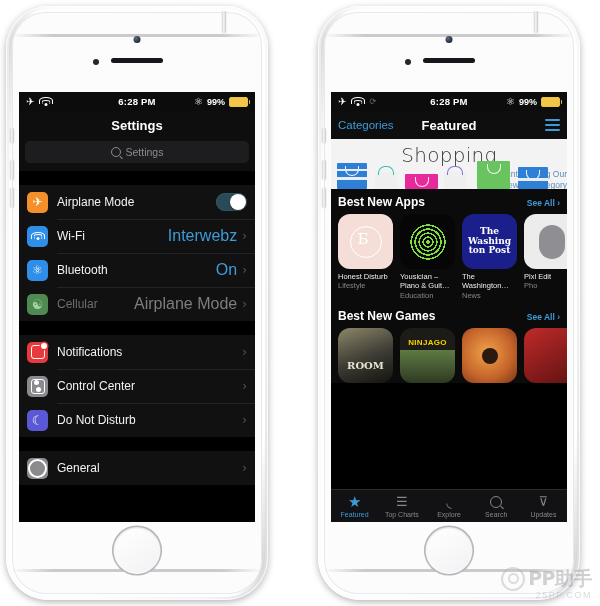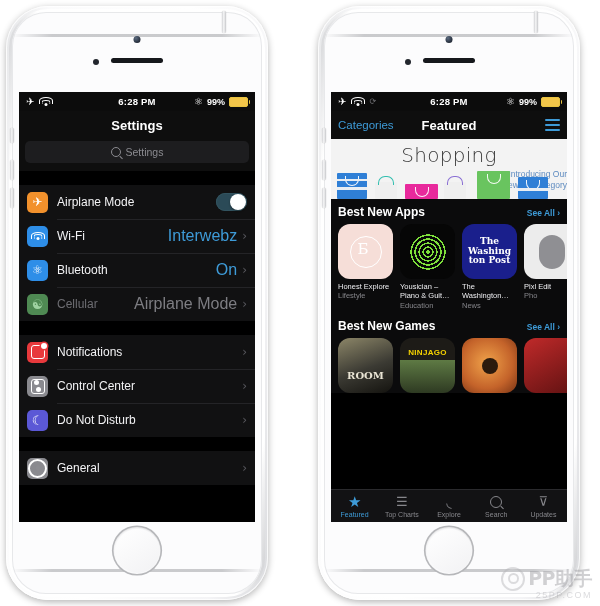--- a/index.html
+++ b/index.html
@@ -108,21 +108,21 @@
 
   
   .nav-as{height:28px;background:#0e0e0e;display:flex;align-items:center;padding:0 7px;
       position:relative;}
   .as-cat{color:#3e9bd8;font-size:11.5px;}
   .as-title{position:absolute;left:0;right:0;text-align:center;color:#fff;font-size:13px;
       font-weight:bold;pointer-events:none;}
   .as-list{margin-left:auto;position:relative;z-index:2;display:flex;flex-direction:column;gap:2.5px;}
   .as-list span{display:block;width:15px;height:2.5px;border-radius:1px;background:#3e9bd8;}
 
-  .banner{height:60px;background:#f3f3f3;position:relative;overflow:hidden;}
+  .banner{height:50px;background:#f3f3f3;position:relative;overflow:hidden;}
   .banner-h{position:absolute;top:4px;left:0;right:0;text-align:center;font-size:20px;
       color:#3a3a3a;font-family:"DejaVu Sans",sans-serif;font-weight:300;letter-spacing:.3px;}
   .banner-s{position:absolute;top:30px;left:0;right:0;text-align:right;font-size:8.5px;
       color:#5e8bc0;line-height:1.35;}
   .bags{position:absolute;bottom:0;left:0;right:0;height:30px;}
   .bag{position:absolute;bottom:0;border-radius:1px;}
   .bag:after{content:"";position:absolute;left:50%;transform:translateX(-50%);top:3px;
       width:12px;height:9px;border:1.6px solid rgba(255,255,255,.92);border-top:0;
       border-radius:0 0 8px 8px;}
   .gift{position:absolute;bottom:0;width:22px;height:17px;background:#efefef;border-radius:1px;}
@@ -350,21 +350,21 @@
           <span class="sec-title">Best New Apps</span>
           <span class="see-all"><span>See All</span> ›</span>
         </div>
         <div class="tiles">
           <div class="tile">
             <div class="art" style="background:#f6ded8;">
               <span style="width:30px;height:30px;border:1.5px solid #fff;border-radius:50%;display:block;position:relative;">
                 <span style="position:absolute;left:7px;top:5px;color:#fff;font-size:15px;font-family:'DejaVu Serif',serif;line-height:1;">Б</span>
               </span>
             </div>
-            <div class="t1">Honest Explore</div>
+            <div class="t1">Honest Disturb</div>
             <div class="t2">Lifestyle</div>
           </div>
           <div class="tile">
             <div class="art" style="background:#060606;">
               <span style="width:38px;height:38px;border-radius:50%;background:
                   repeating-radial-gradient(circle,#7ee03b 0 1.6px,#060606 1.6px 4px);display:block;"></span>
             </div>
             <div class="t1">Yousician – Piano &amp; Guit…</div>
             <div class="t2">Education</div>
           </div>

